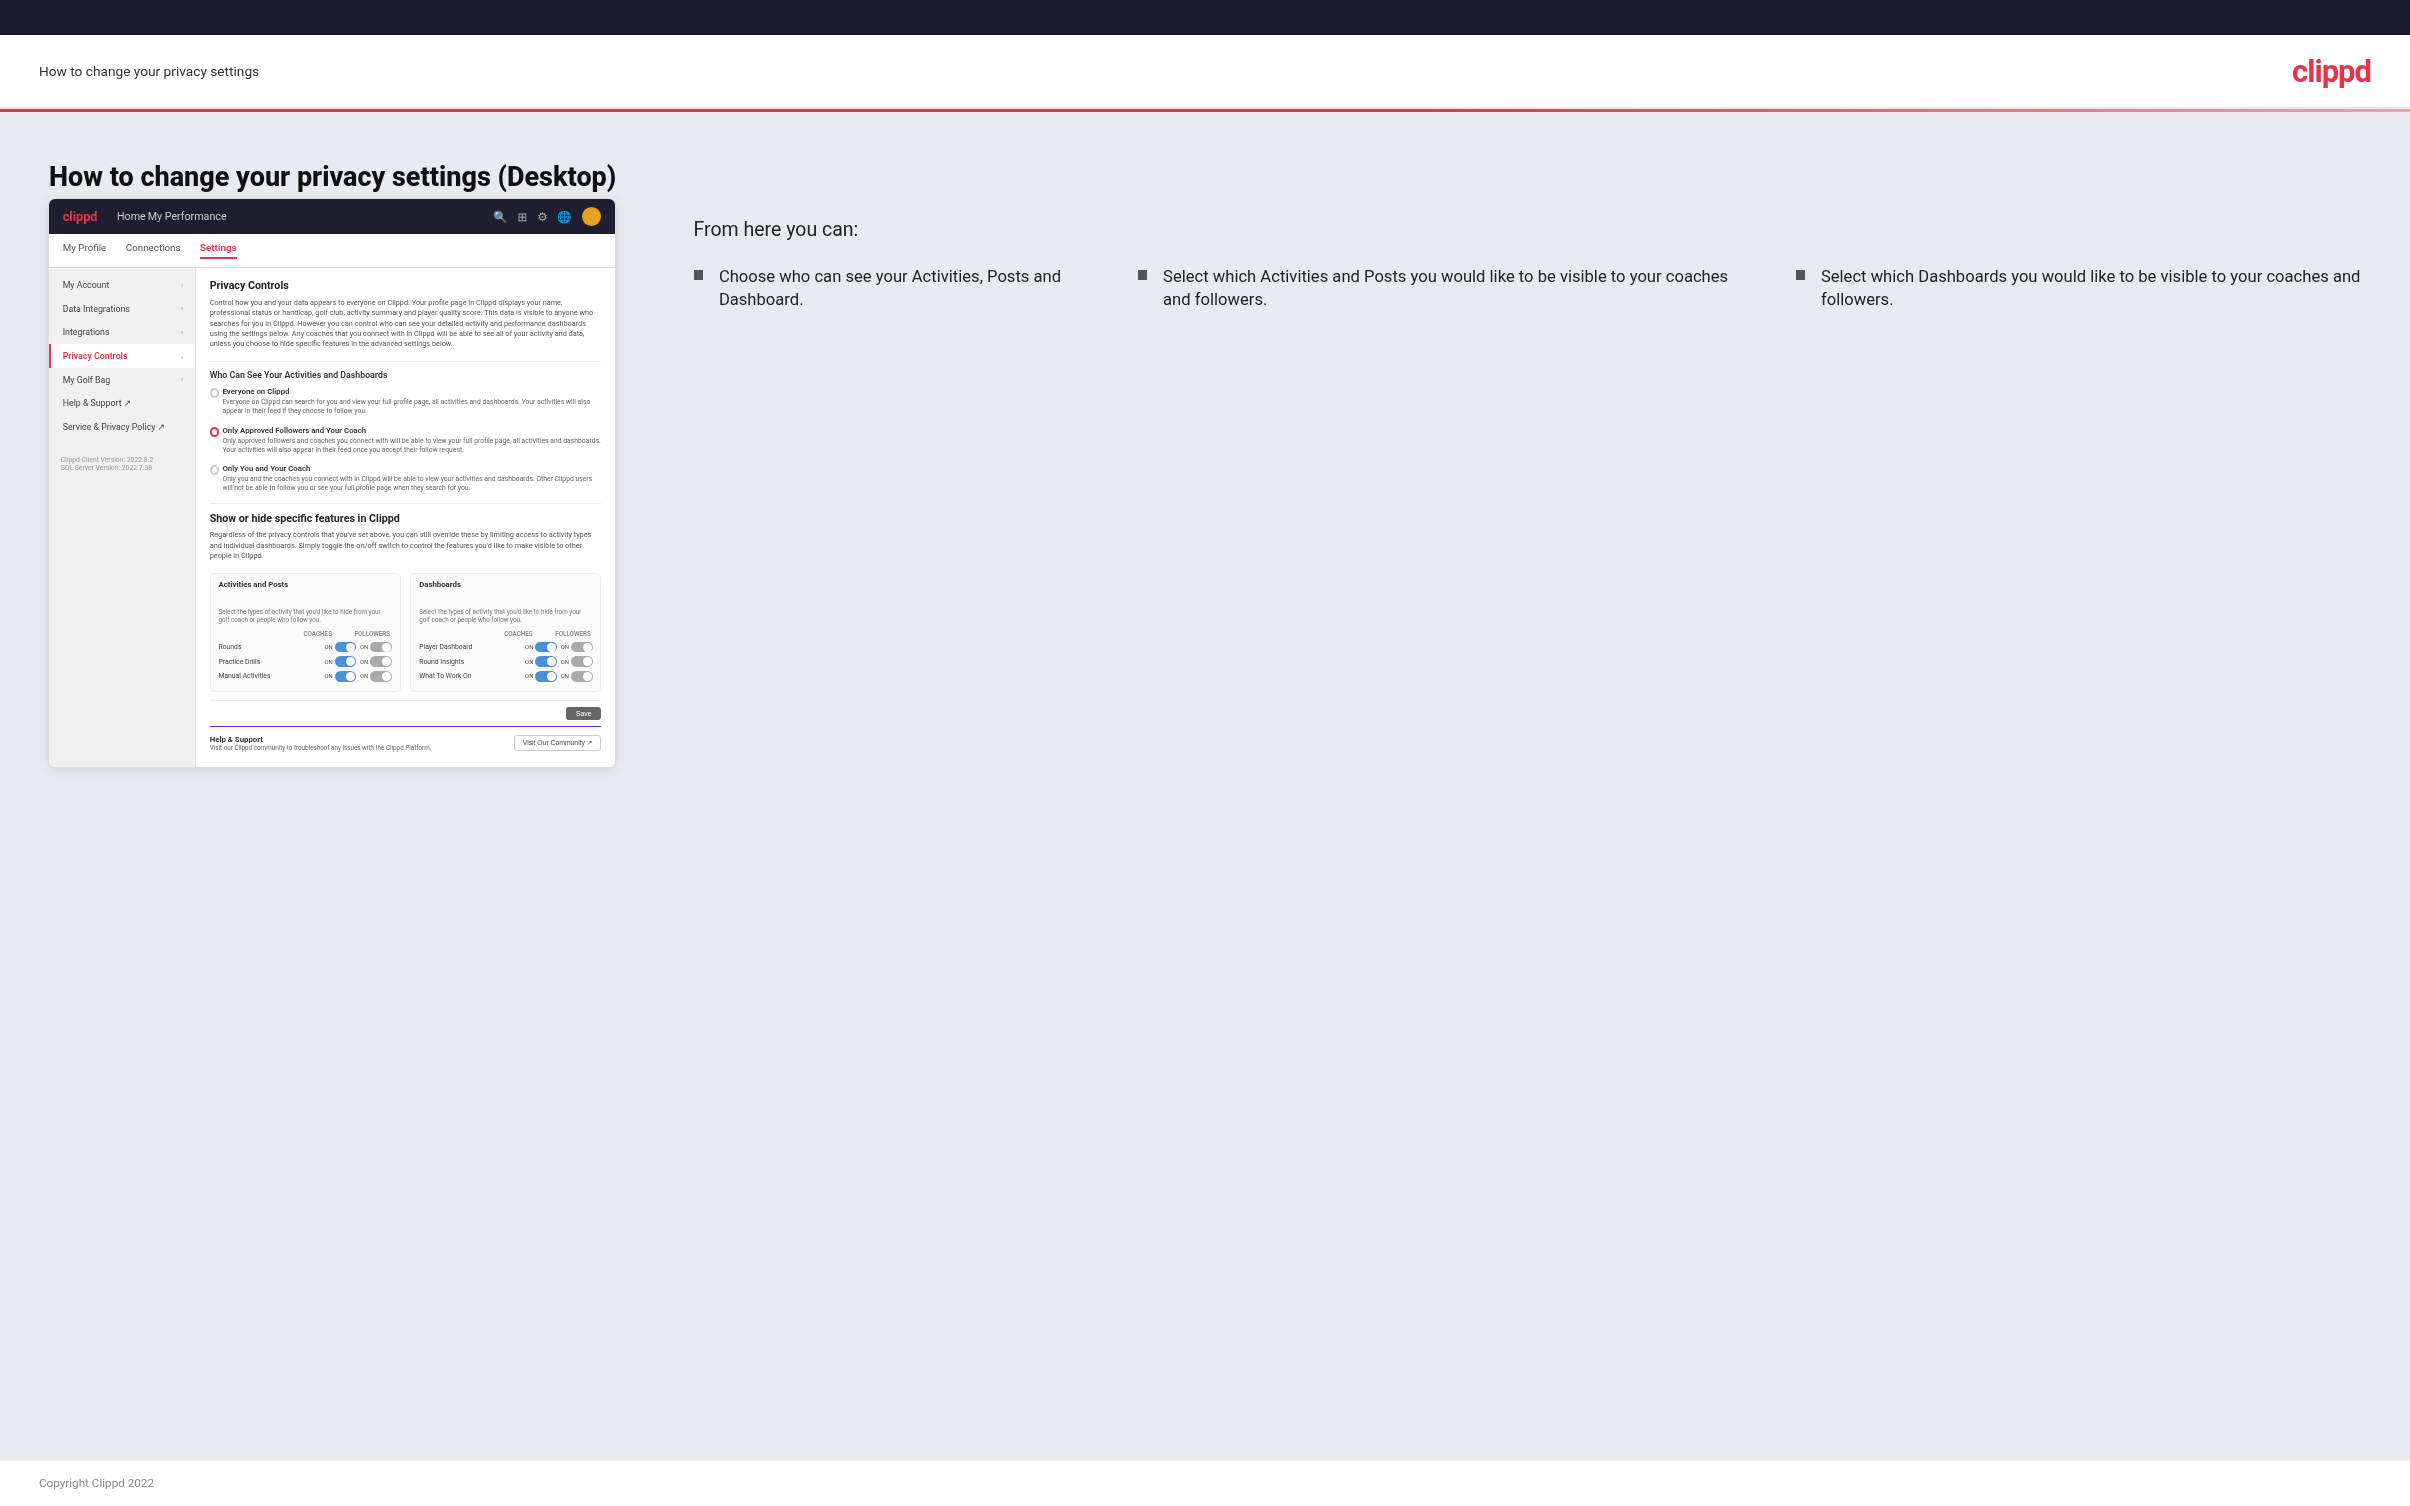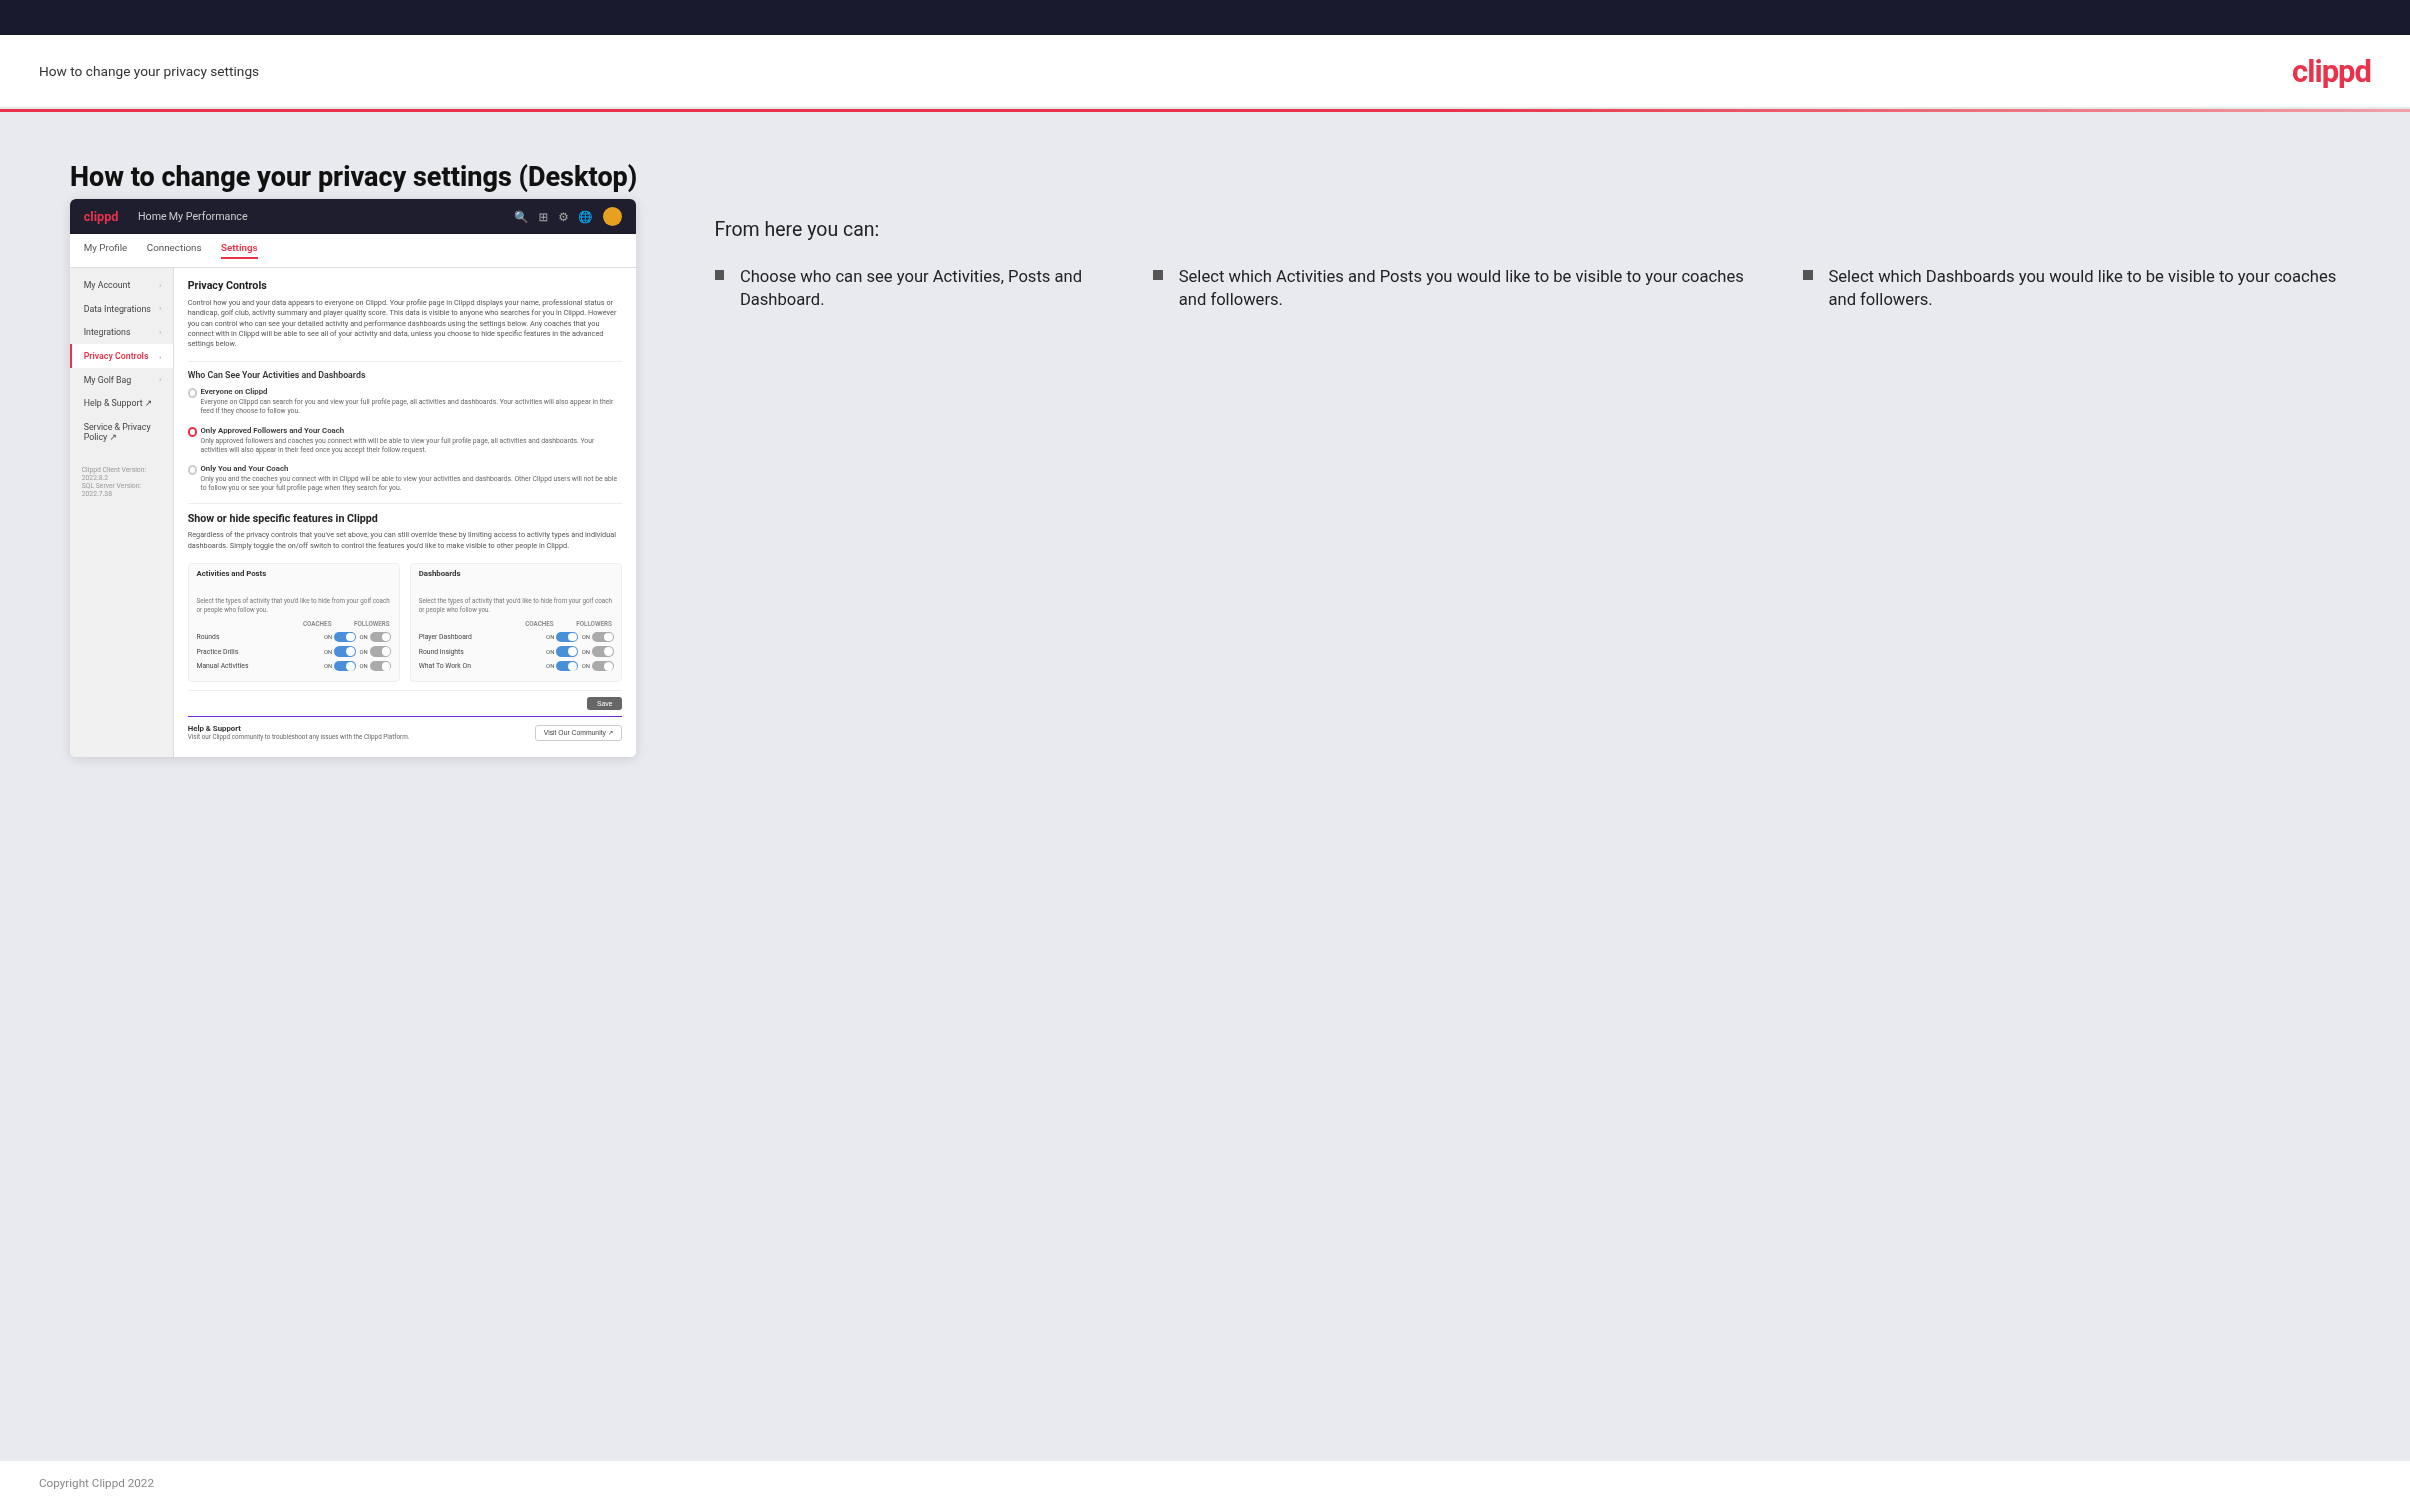--- a/index.html
+++ b/index.html
@@ -43,21 +43,21 @@
     .red-divider {
       height: 2.9px;
       background: linear-gradient(to right, #e8334a 60%, #f0a0a8 100%);
       width: 100%;
     }
 
     
     .main-content {
       background: #e8eaf0;
       flex: 1;
-      padding: 49px 49px 39px 70px;
+      padding: 49px 49px 39px 49px;
     }
 
     .page-heading {
       font-size: 27px;
       font-weight: 800;
       color: #111;
       margin-bottom: 5.9px;
     }
 
     .page-subheading {
@@ -150,21 +150,21 @@
       font-weight: 600;
     }
 
     
     .app-body {
       display: flex;
       background: #f5f5f5;
     }
 
     .app-sidebar {
-      width: 104px;
+      width: 147px;
       background: #f0f0f0;
       border-right: 1px solid #ddd;
       padding: 5.9px 0;
     }
 
     .sidebar-item {
       padding: 6.8px 11.7px;
       font-size: 8.8px;
       color: #444;
       display: flex;

